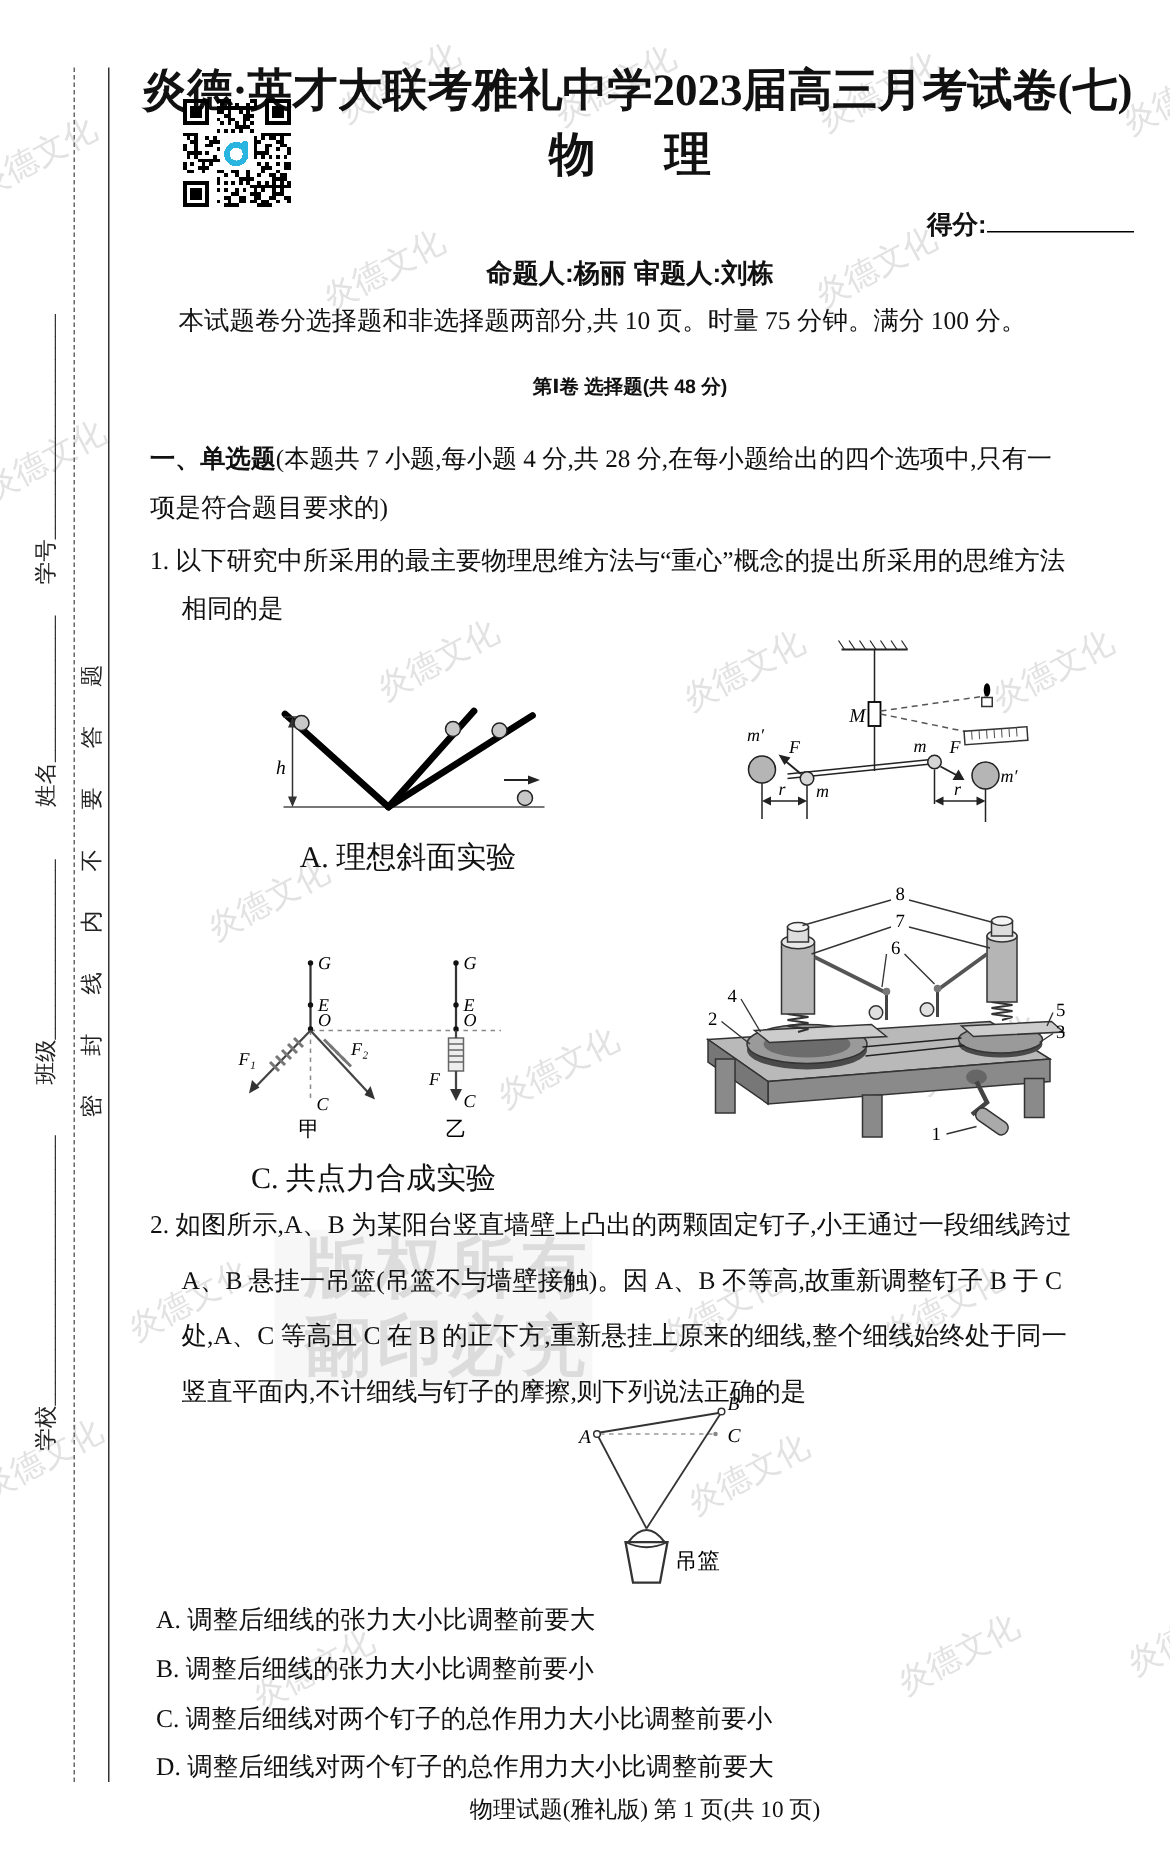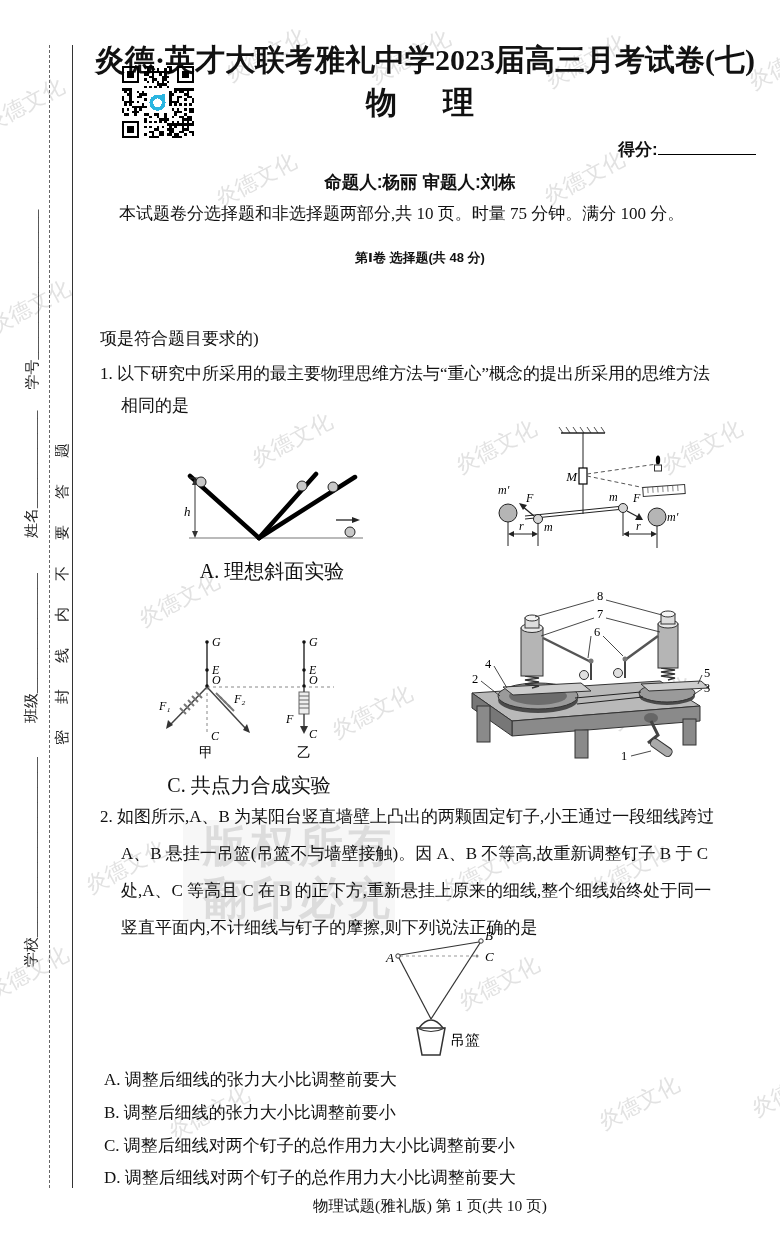--- a/index.html
+++ b/index.html
@@ -329,20 +329,23 @@
   <div class="abs content" style="left:618px;top:137px;font-size:17px;white-space:nowrap">
     <span class="sans bold">得分:</span><span class="score-blank"></span>
   </div>
 
   <div class="abs content bold sans center" style="left:100px;top:170px;width:640px;font-size:17.5px">命题人:杨丽   审题人:刘栋</div>
 
   <div class="abs content line" style="left:119px;top:203px">本试题卷分选择题和非选择题两部分,共 10 页。时量 75 分钟。满分 100 分。</div>
 
   <div class="abs content bold sans center" style="left:100px;top:249px;width:640px;font-size:13px">第Ⅰ卷   选择题(共 48 分)</div>
 
+  <div class="abs content line" style="left:100px;top:295px;font-size:16.8px">
+    <span class="sans bold">一、单选题</span><span>(本题共 7 小题,每小题 4 分,共 28 分,在每小题给出的四个选项中,只有一</span>
+  </div>
   <div class="abs content line" style="left:100px;top:328px">项是符合题目要求的)</div>
 
   <div class="abs content line" style="left:100px;top:363px">1. 以下研究中所采用的最主要物理思维方法与“重心”概念的提出所采用的思维方法</div>
   <div class="abs content line" style="left:121px;top:395px">相同的是</div>
 
   <div class="abs content" style="left:183px;top:468px">
     <svg width="185" height="80" viewBox="0 0 185 80">
       <line x1="6" y1="70" x2="180" y2="70" stroke="#777" stroke-width="1.2"></line>
       <line x1="76" y1="70" x2="7" y2="8" stroke="#000" stroke-width="4.5" stroke-linecap="round"></line>
       <line x1="76" y1="70" x2="133" y2="6" stroke="#000" stroke-width="4.5" stroke-linecap="round"></line>

